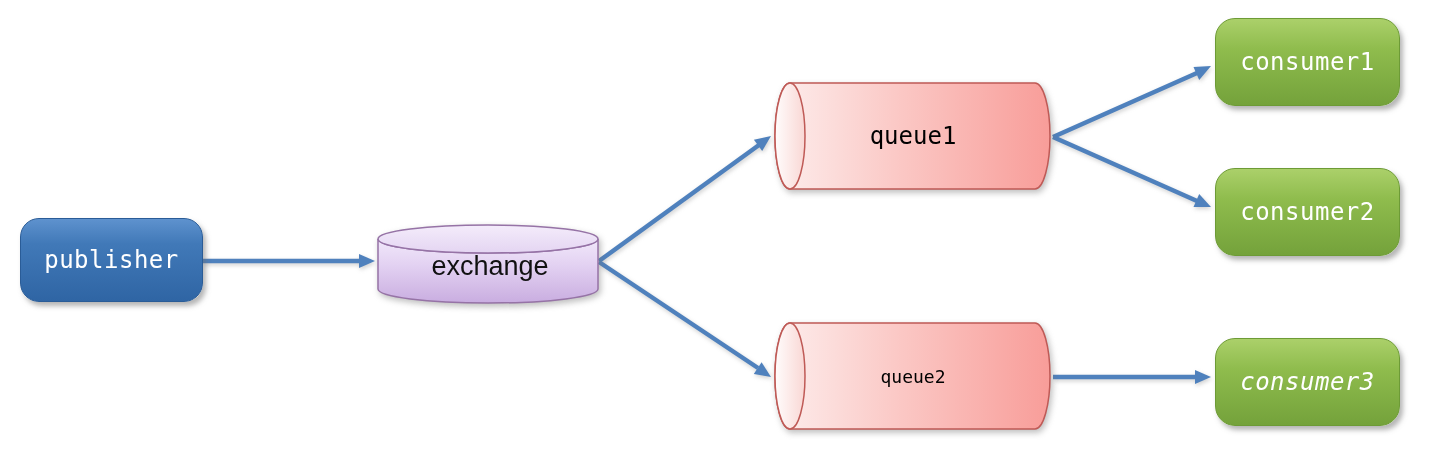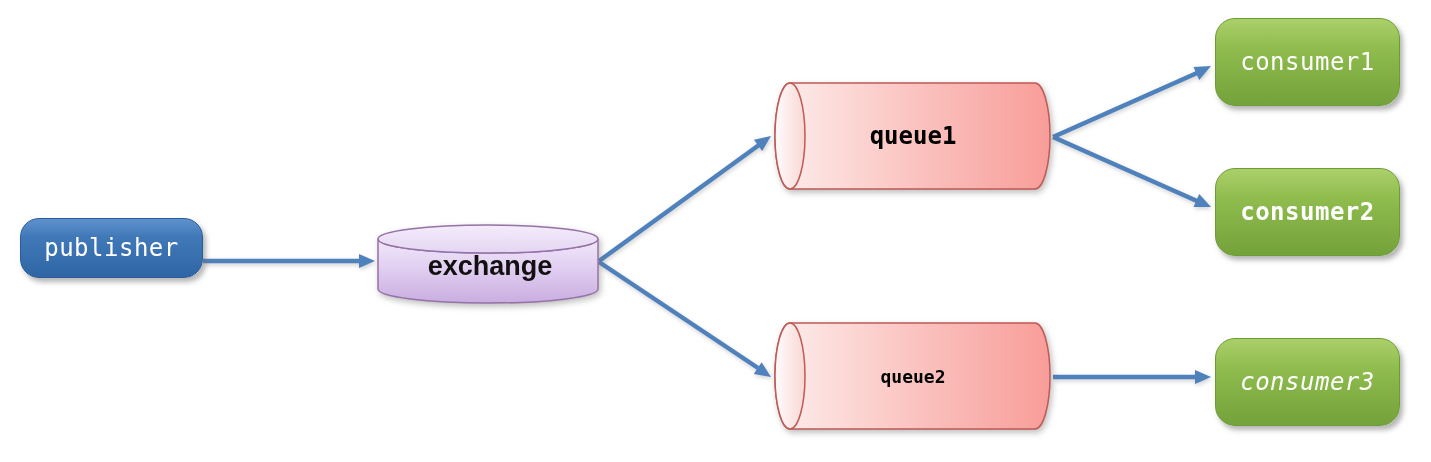--- a/index.html
+++ b/index.html
@@ -24,46 +24,45 @@
     z-index: 2;
     display: flex;
     align-items: center;
     justify-content: center;
     box-sizing: border-box;
     font-size: 24px;
     letter-spacing: 0.5px;
     box-shadow: 3px 4px 5px rgba(110,110,110,0.5);
   }
   .box-publisher {
-    left: 20px; top: 218px; width: 183px; height: 60px;
+    left: 20px; top: 218px; width: 183px; height: 84px;
     border-radius: 19px;
     color: #ffffff;
     background: linear-gradient(180deg, #5e92ce 0%, #4179b8 30%, #2f65a4 100%);
     border: 1px solid #2a5c97;
   }
   .box-consumer {
     left: 1215px; width: 185px; height: 88px;
     border-radius: 20px;
     color: #ffffff;
     background: linear-gradient(180deg, #abd06a 0%, #8fbc4d 35%, #74a23b 100%);
     border: 1px solid #6d9b36;
   }
   .box-consumer1 { top: 18px; }
-  .box-consumer2 { top: 168px; font-weight: bold; }
+  .box-consumer2 { top: 168px; }
   .box-consumer3 { top: 338px; font-style: italic; }
 
   .cyl-label {
     position: absolute;
     z-index: 3;
     display: flex;
     align-items: center;
     justify-content: center;
     color: #000000;
     pointer-events: none;
-    font-weight: bold;
   }
   .label-exchange {
     left: 378px; top: 241px; width: 224px; height: 50px;
     font-family: "Liberation Sans", sans-serif;
     font-size: 27px;
     color: #111111;
   }
   .label-queue1 { left: 790px; top: 111px; width: 246px; height: 50px; font-size: 24px; }
   .label-queue2 { left: 790px; top: 351px; width: 246px; height: 50px; font-size: 18px; }
 </style>

